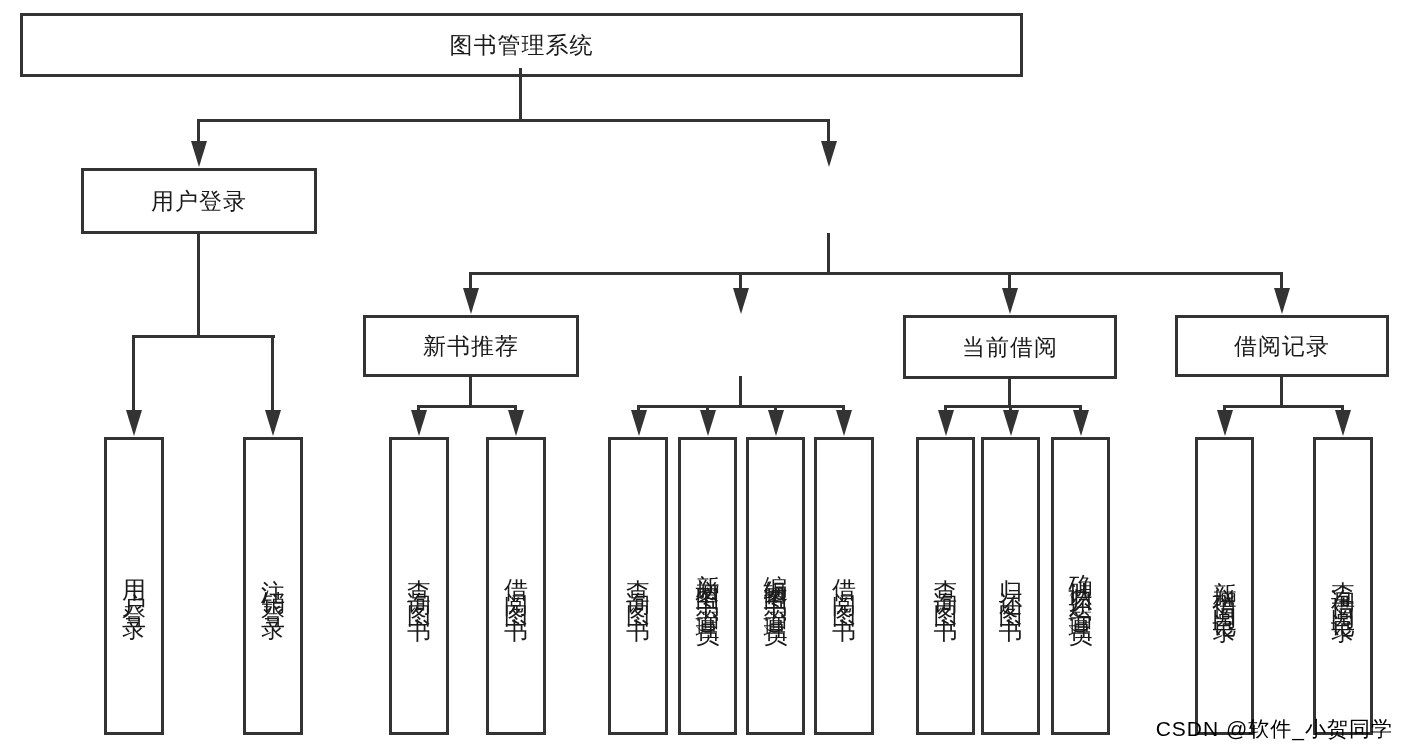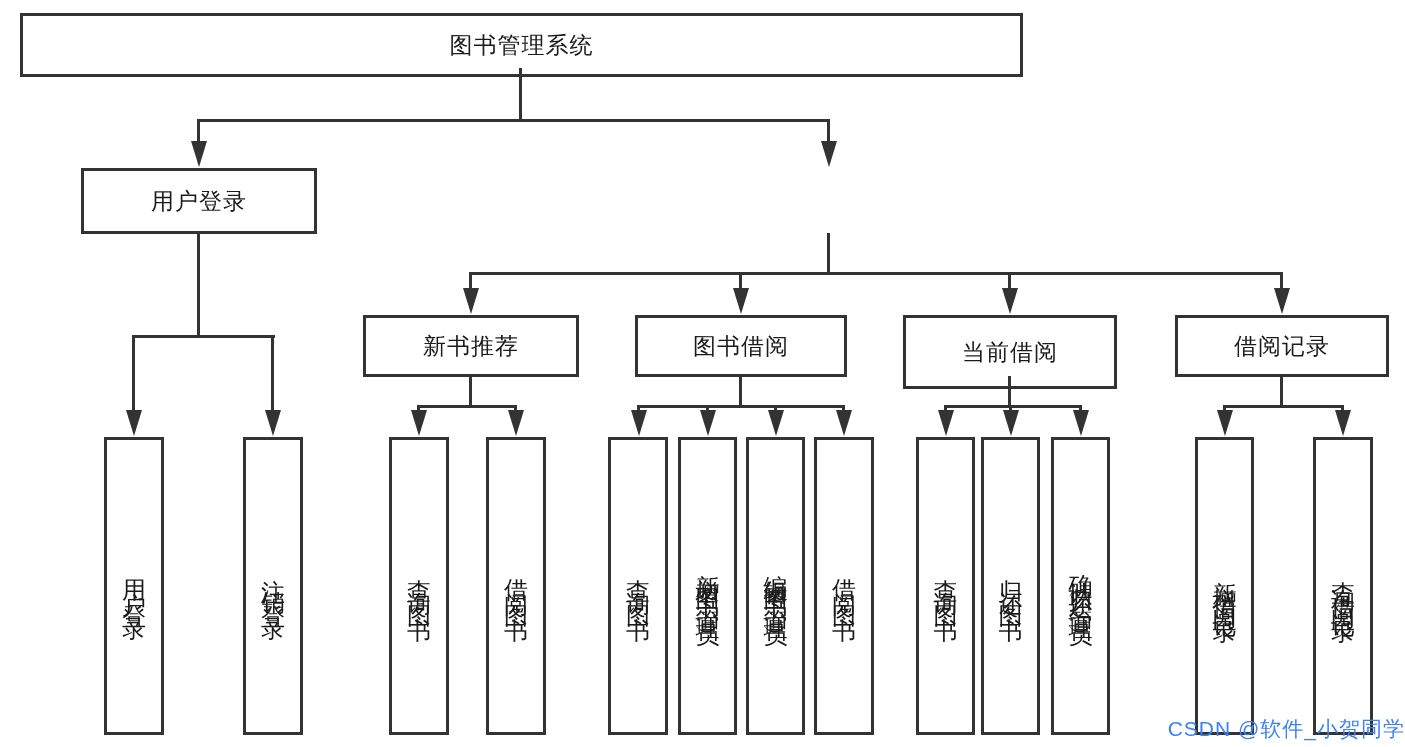--- a/index.html
+++ b/index.html
@@ -38,23 +38,23 @@
     position:absolute;
     left:-6.5px;
     bottom:-25px;
     width:0;height:0;
     border-left:8px solid transparent;
     border-right:8px solid transparent;
     border-top:26px solid #333333;
   }
   .watermark{
     position:absolute;
-    top:715px;right:0;
+    top:715px;right:12px;
     font-size:21px;
-    color:#3b82f6;
+    color:#000000;
     letter-spacing:1px;
     white-space:nowrap;
     margin-left:44px;
   }
 </style>
 </head>
 <body>
 
 <div id="canvas">
 
@@ -79,24 +79,21 @@
   <div class="vline" style="left:827px;top:233px;height:42px;"></div>
   <div class="hline" style="left:469px;top:272px;width:814px;"></div>
   <div class="drop" style="left:469px;top:272px;height:17px;"></div>
   <div class="drop" style="left:739px;top:272px;height:17px;"></div>
   <div class="drop" style="left:1008px;top:272px;height:17px;"></div>
   <div class="drop" style="left:1280px;top:272px;height:17px;"></div>
 
   <div class="box hbox" style="left:363px;top:315px;width:216px;height:62px;justify-content:center;">
     <span>新书推荐</span>
   </div>
-  <div class="box hbox" style="left:635px;top:315px;width:212px;height:62px;">
-    <span>图书借阅</span>
-  </div>
-  <div class="box hbox" style="left:903px;top:315px;width:214px;height:74px;">
+  <div class="box hbox" style="left:903px;top:315px;width:214px;height:64px;">
     <span>当前借阅</span>
   </div>
   <div class="box hbox" style="left:1175px;top:315px;width:214px;height:62px;">
     <span>借阅记录</span>
   </div>
 
   <div class="vline" style="left:469px;top:376px;height:32px;"></div>
   <div class="hline" style="left:417px;top:405px;width:100px;"></div>
   <div class="drop" style="left:417px;top:405px;height:6px;"></div>
   <div class="drop" style="left:514px;top:405px;height:6px;"></div>

